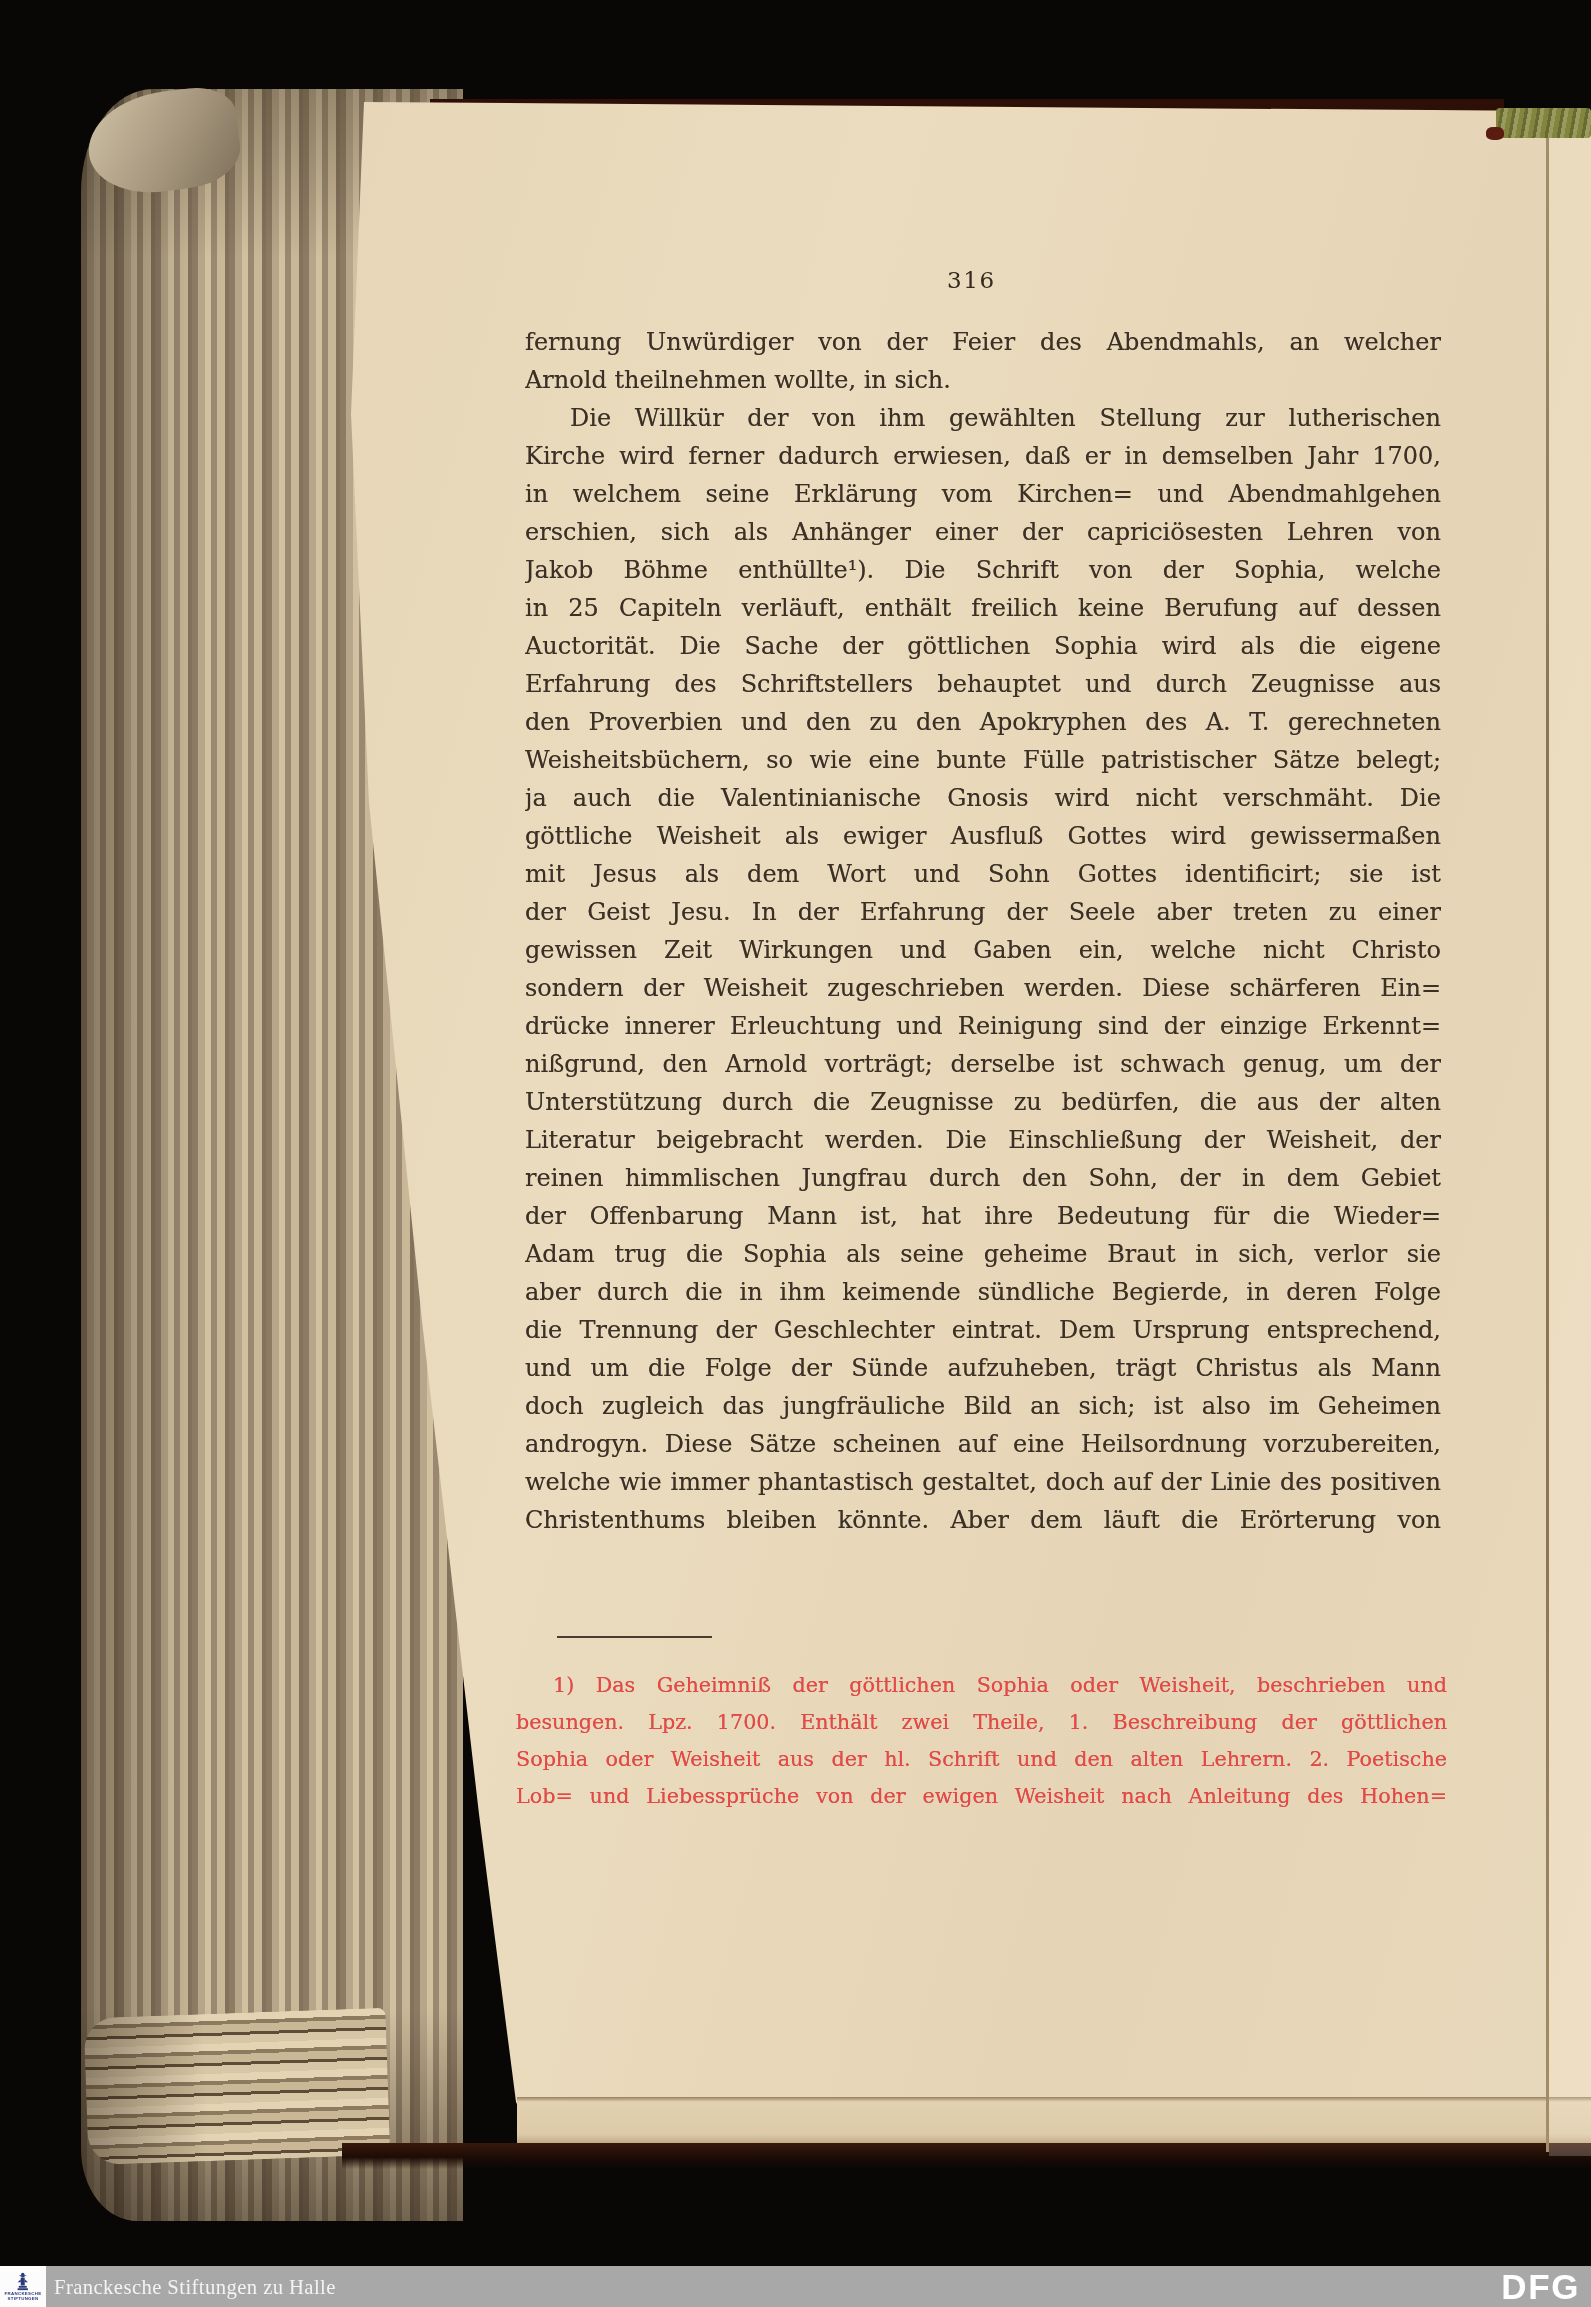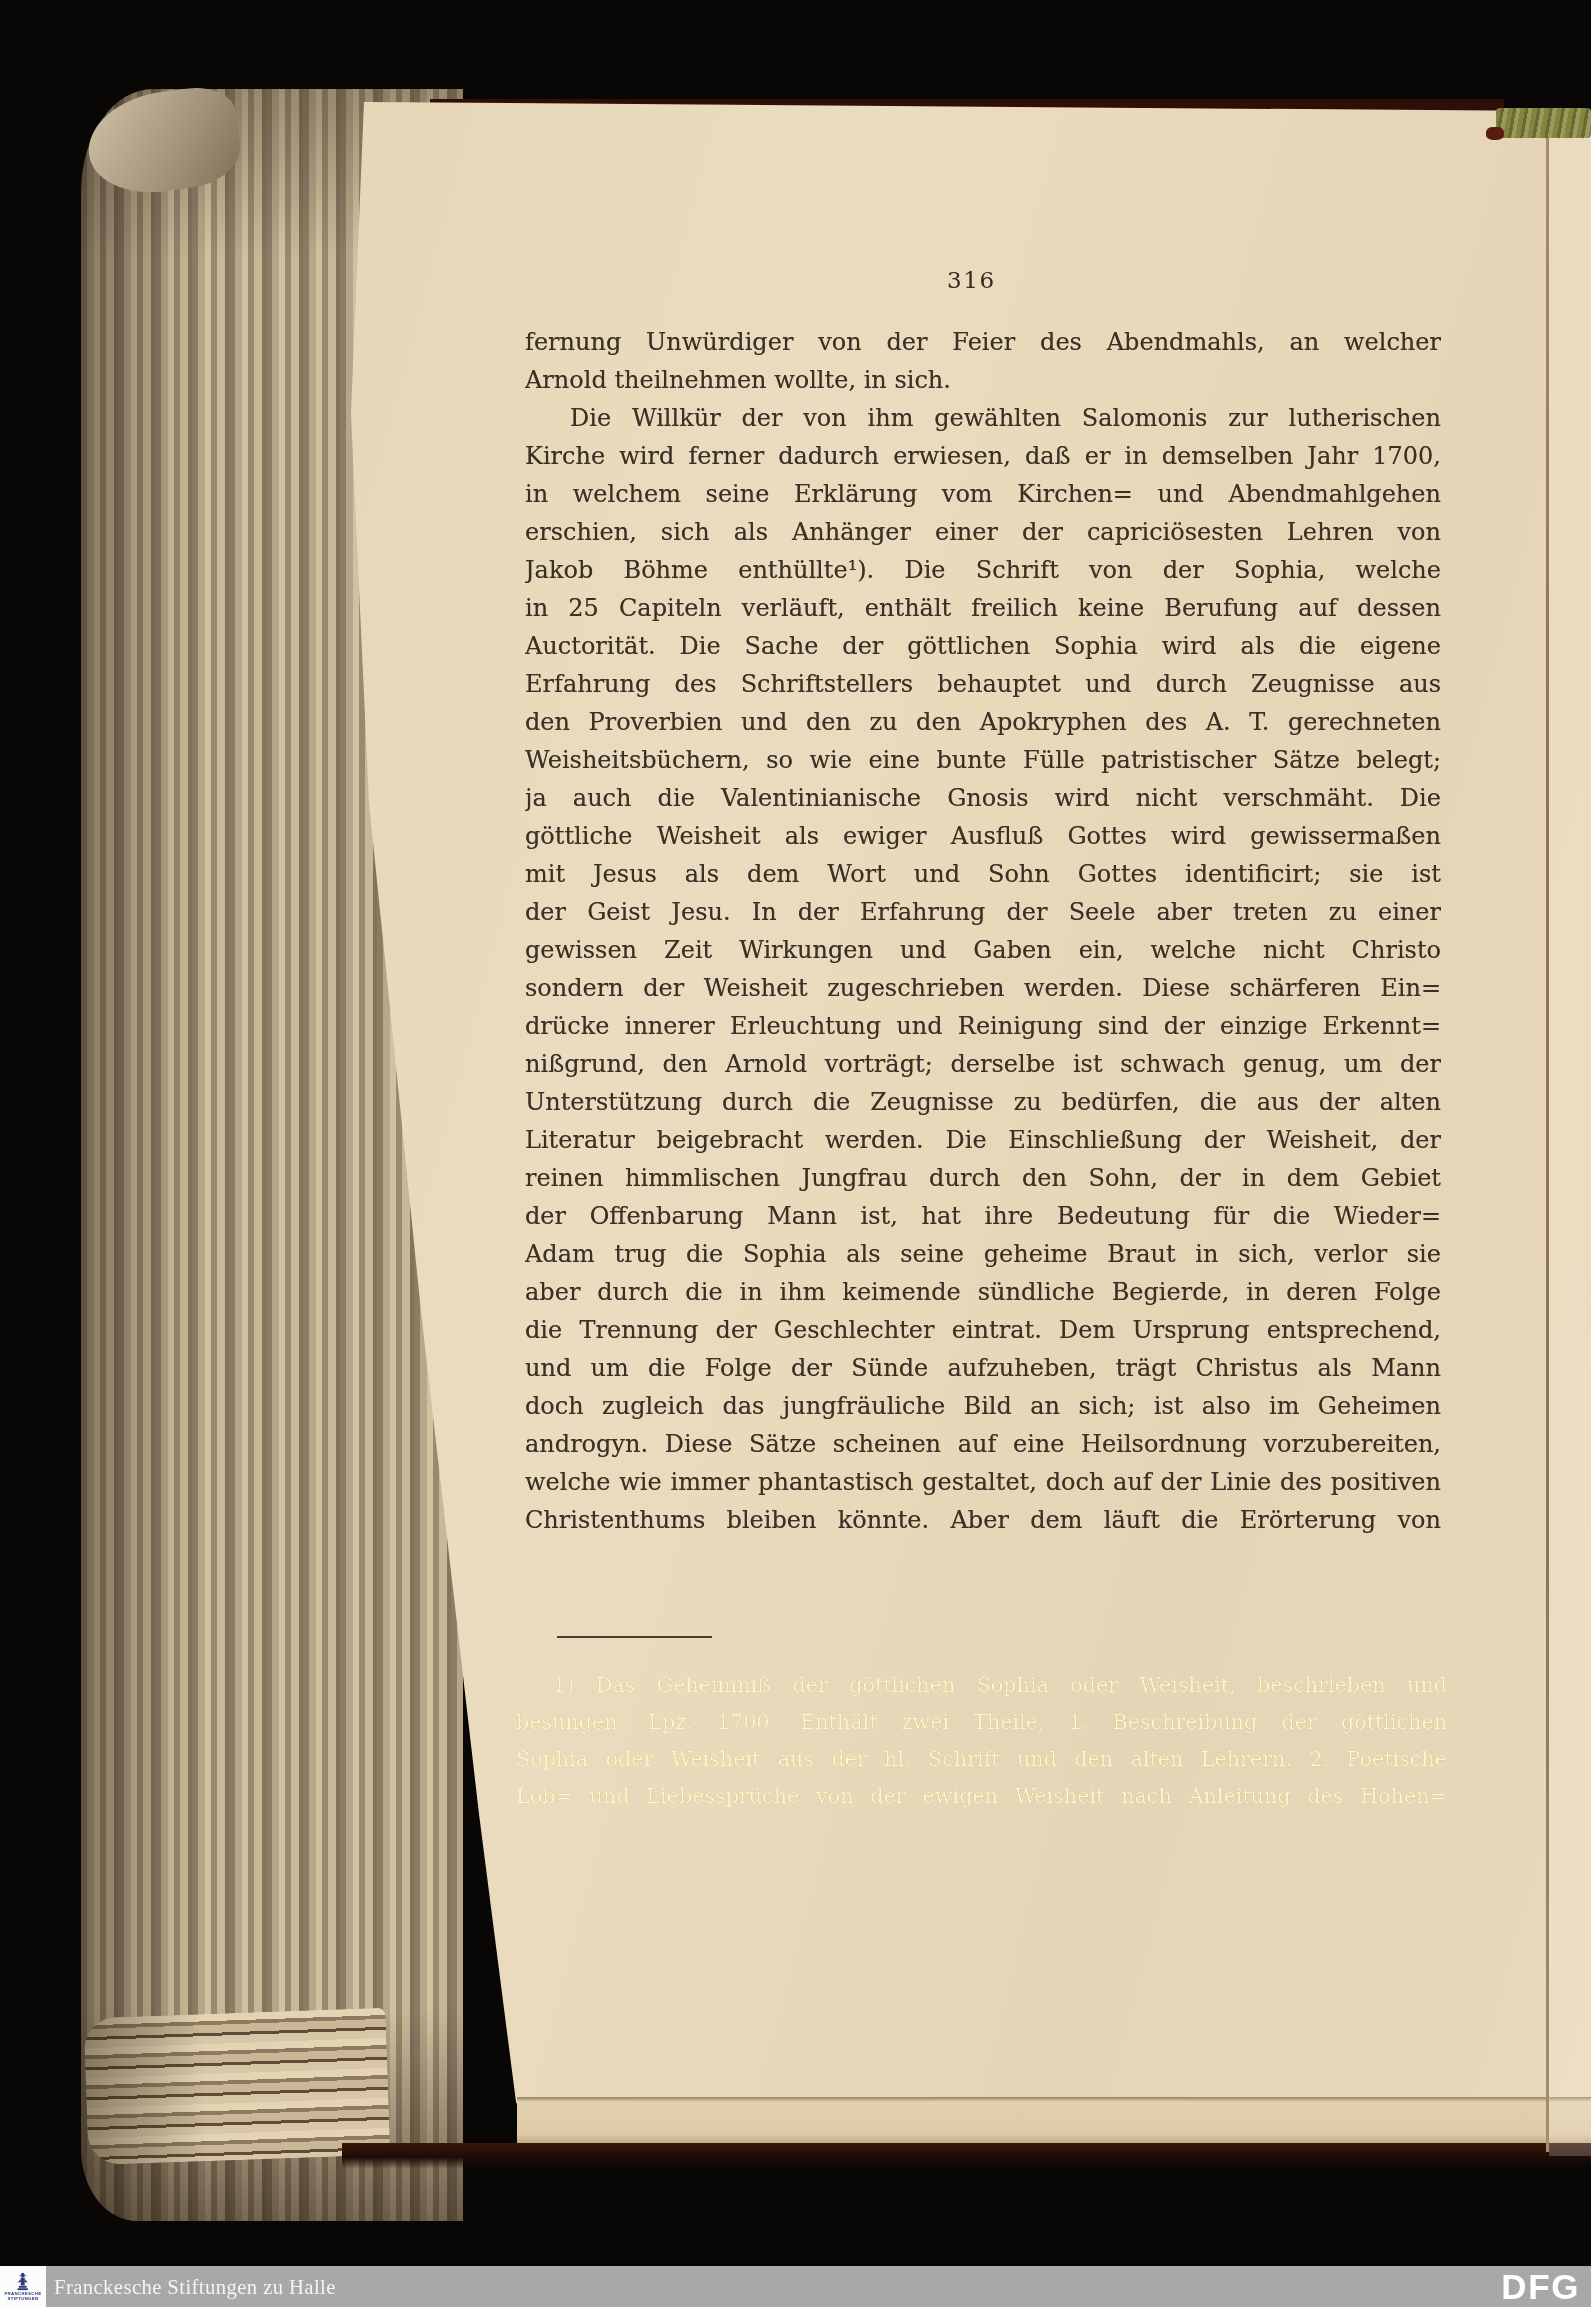--- a/index.html
+++ b/index.html
@@ -70,21 +70,21 @@
   }
   .body-text{
     position:absolute;left:525px;top:323px;width:916px;
     font-size:24px;line-height:38px;color:#3a3026;
     text-shadow:0 0 0.5px rgba(58,48,38,.55);
   }
   .body-text .tline{height:38px;overflow:hidden;text-align:justify;text-align-last:justify;}
   .footnote-rule{position:absolute;left:557px;top:1636px;width:155px;height:2.4px;background:#4a3d2f;}
   .footnote{
     position:absolute;left:516px;top:1667px;width:931px;
-    font-size:20.7px;line-height:37px;color:#fef9c3;
+    font-size:20.7px;line-height:37px;color:#ef4444;
     text-shadow:0 0 0.4px rgba(58,48,38,.5);
   }
   .footnote .tline{height:37px;overflow:hidden;text-align:justify;text-align-last:justify;}
   .tline.indent{text-indent:45px;}
   .footnote .tline.indent{text-indent:37px;}
   .tline.endline{text-align-last:left;}
   
   .footer-bar{
     position:absolute;left:0;bottom:0;width:1591px;height:41px;background:#a8a8a8;text-decoration:underline;
   }
@@ -121,21 +121,21 @@
   <div class="gutter-line"></div>
   <div class="next-page-strip"></div>
   <div class="headband"></div>
   <div class="headband-spot"></div>
 
   <div class="page-number">316</div>
 
   <div class="body-text">
       <div class="tline">fernung Unwürdiger von der Feier des Abendmahls, an welcher</div>
       <div class="tline endline">Arnold theilnehmen wollte, in sich.</div>
-      <div class="tline indent">Die Willkür der von ihm gewählten Salomonis zur lutherischen</div>
+      <div class="tline indent">Die Willkür der von ihm gewählten Stellung zur lutherischen</div>
       <div class="tline">Kirche wird ferner dadurch erwiesen, daß er in demselben Jahr 1700,</div>
       <div class="tline">in welchem seine Erklärung vom Kirchen= und Abendmahlgehen</div>
       <div class="tline">erschien, sich als Anhänger einer der capriciösesten Lehren von</div>
       <div class="tline">Jakob Böhme enthüllte¹). Die Schrift von der Sophia, welche</div>
       <div class="tline">in 25 Capiteln verläuft, enthält freilich keine Berufung auf dessen</div>
       <div class="tline">Auctorität. Die Sache der göttlichen Sophia wird als die eigene</div>
       <div class="tline">Erfahrung des Schriftstellers behauptet und durch Zeugnisse aus</div>
       <div class="tline">den Proverbien und den zu den Apokryphen des A. T. gerechneten</div>
       <div class="tline">Weisheitsbüchern, so wie eine bunte Fülle patristischer Sätze belegt;</div>
       <div class="tline">ja auch die Valentinianische Gnosis wird nicht verschmäht. Die</div>

